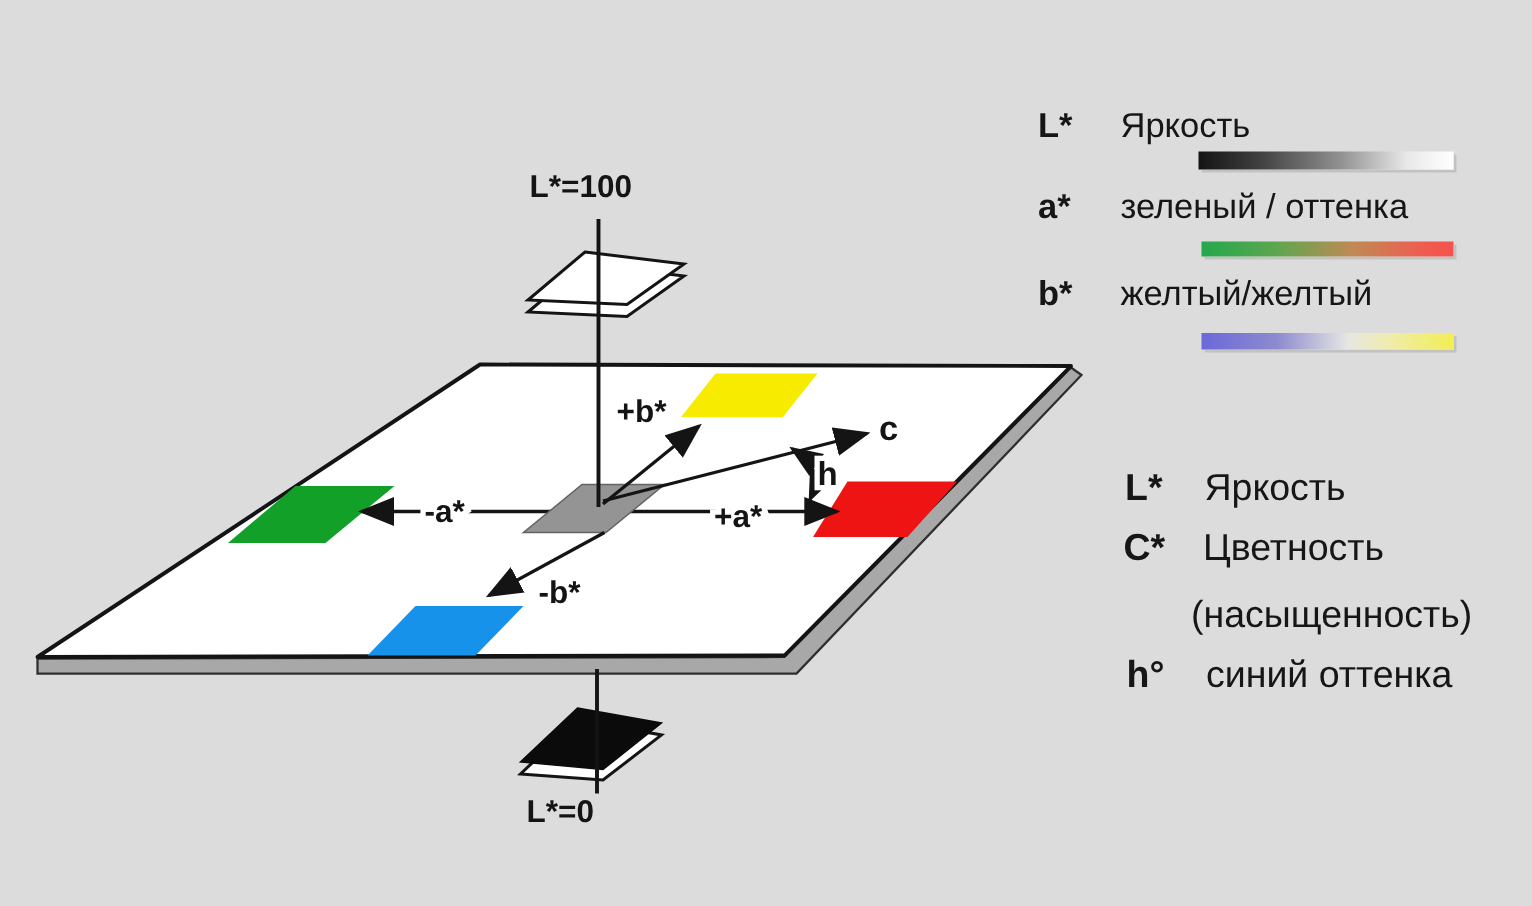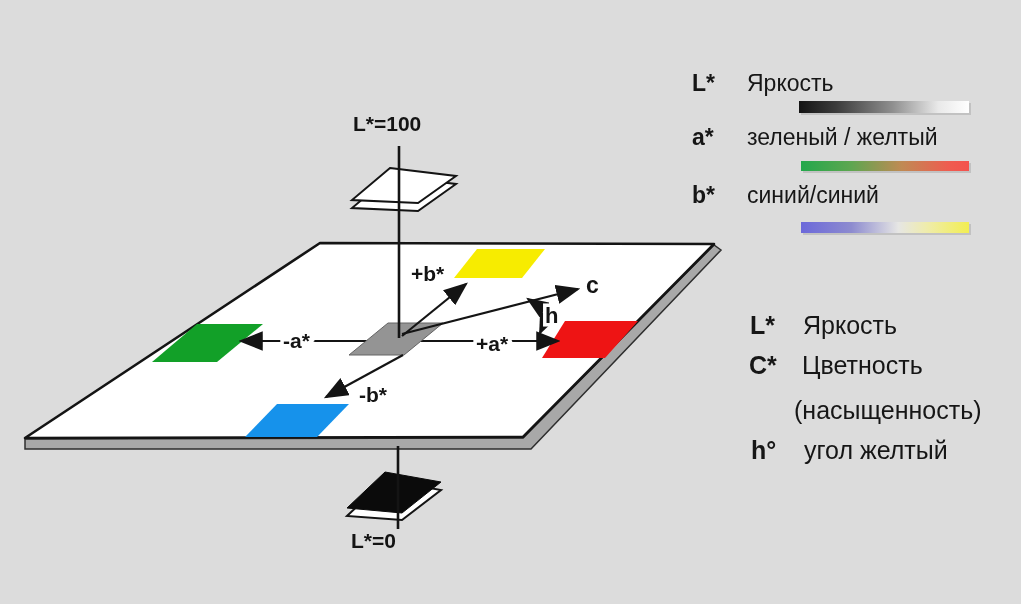--- a/index.html
+++ b/index.html
@@ -73,42 +73,42 @@
 
   <div class="legend legend-top">
     <div class="lrow" style="left:692px;top:71px">
       <span class="sym">L*</span>
       <span class="txt">Яркость</span>
     </div>
     <div class="gbar gbar-l" style="left:799px;top:101px;width:170px;height:12px"></div>
 
     <div class="lrow" style="left:692px;top:125px">
       <span class="sym">a*</span>
-      <span class="txt">зеленый / желтый</span>
+      <span class="txt">зеленый / оттенка</span>
     </div>
     <div class="gbar gbar-a" style="left:801px;top:161px;width:168px;height:10px"></div>
 
     <div class="lrow" style="left:692px;top:183px">
       <span class="sym">b*</span>
-      <span class="txt">синий/синий</span>
+      <span class="txt">желтый/желтый</span>
     </div>
     <div class="gbar gbar-b" style="left:801px;top:222px;width:168px;height:11px"></div>
   </div>
 
   <div class="legend legend-bottom">
     <div class="lrow" style="left:750px;top:312px">
       <span class="sym">L*</span>
       <span class="txt">Яркость</span>
     </div>
     <div class="lrow" style="left:749px;top:352px">
       <span class="sym">C*</span>
       <span class="txt">Цветность</span>
     </div>
     <div class="lrow" style="left:794px;top:397px">
       <span class="txt">(насыщенность)</span>
     </div>
     <div class="lrow" style="left:751px;top:437px">
       <span class="sym">h°</span>
-      <span class="txt">угол желтый</span>
+      <span class="txt">синий оттенка</span>
     </div>
   </div>
 
 </div>
 
 </body></html>

